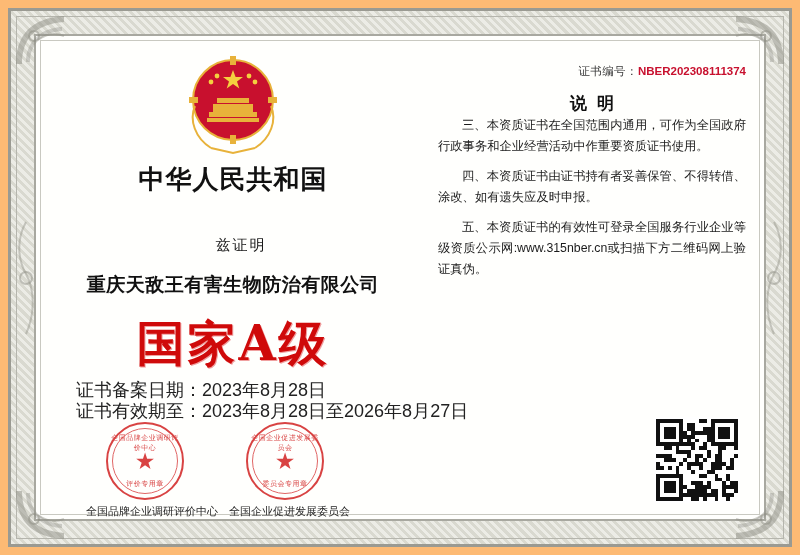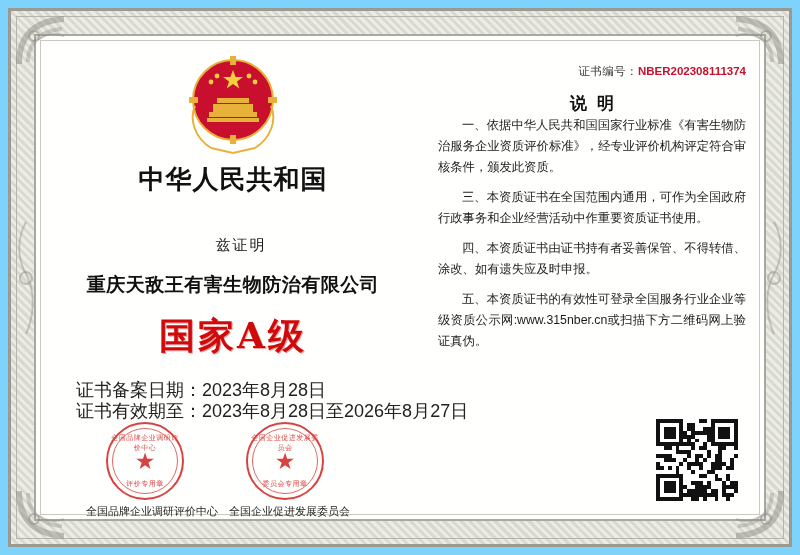--- a/index.html
+++ b/index.html
@@ -13,21 +13,21 @@
     font-family: "Liberation Sans", sans-serif;
     background: #ffffff;
   }
 
   
   .cert {
     position: relative;
     width: 800px;
     height: 555px;
     box-sizing: border-box;
-    background: #7dd3fc;
+    background: #fdba74;
   }
   .border-outer {
     position: absolute;
     left: 8px; top: 8px; right: 8px; bottom: 8px;
     border: 3px solid #9a9a92;
     background:
       repeating-linear-gradient(45deg, #ecece6 0px, #ecece6 3px, #d9d9d0 3px, #d9d9d0 6px);
     box-sizing: border-box;
   }
   .border-outer::after {
@@ -146,21 +146,21 @@
     font-weight: bold;
     color: #111111;
     letter-spacing: 0.5px;
   }
   .grade {
     position: absolute;
     left: 0; right: 0;
     top: 268px;
     text-align: center;
     font-family: "DejaVu Serif", serif;
-    font-size: 36px;
+    font-size: 48px;
     font-weight: bold;
     color: #cf0a0a;
     letter-spacing: 3px;
     text-shadow: 1px 1px 0 #f0a0a0;
   }
 
   .dates {
     position: absolute;
     left: 32px;
     top: 336px;
@@ -404,21 +404,20 @@
       </div>
 
       <div class="seal-captions">
         <span class="cap-1">全国品牌企业调研评价中心</span>
         <span class="cap-2">全国企业促进发展委员会</span>
       </div>
     </div>
 
     <div class="right-col">
       <div class="notes-title">说明</div>
-      <div class="note">一、依据中华人民共和国国家行业标准《有害生物防治服务企业资质评价标准》，经专业评价机构评定符合审核条件，颁发此资质。</div>
       <div class="note">三、本资质证书在全国范围内通用，可作为全国政府行政事务和企业经营活动中作重要资质证书使用。</div>
       <div class="note">四、本资质证书由证书持有者妥善保管、不得转借、涂改、如有遗失应及时申报。</div>
       <div class="note">五、本资质证书的有效性可登录全国服务行业企业等级资质公示网:www.315nber.cn或扫描下方二维码网上验证真伪。</div>
     </div>
 
     <div class="qr">
       <div class="qr-grid" id="qr-grid">
           <i class="on"></i>
           <i class="on"></i>
           <i class="on"></i>

